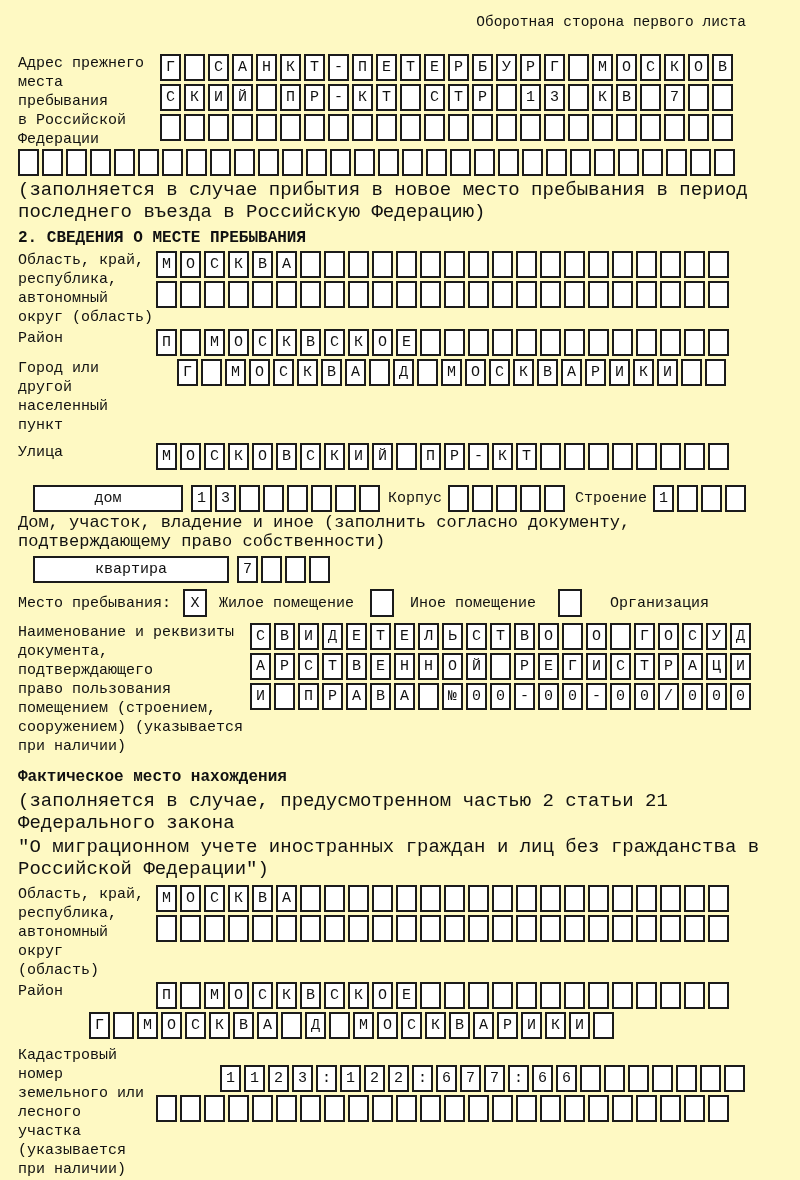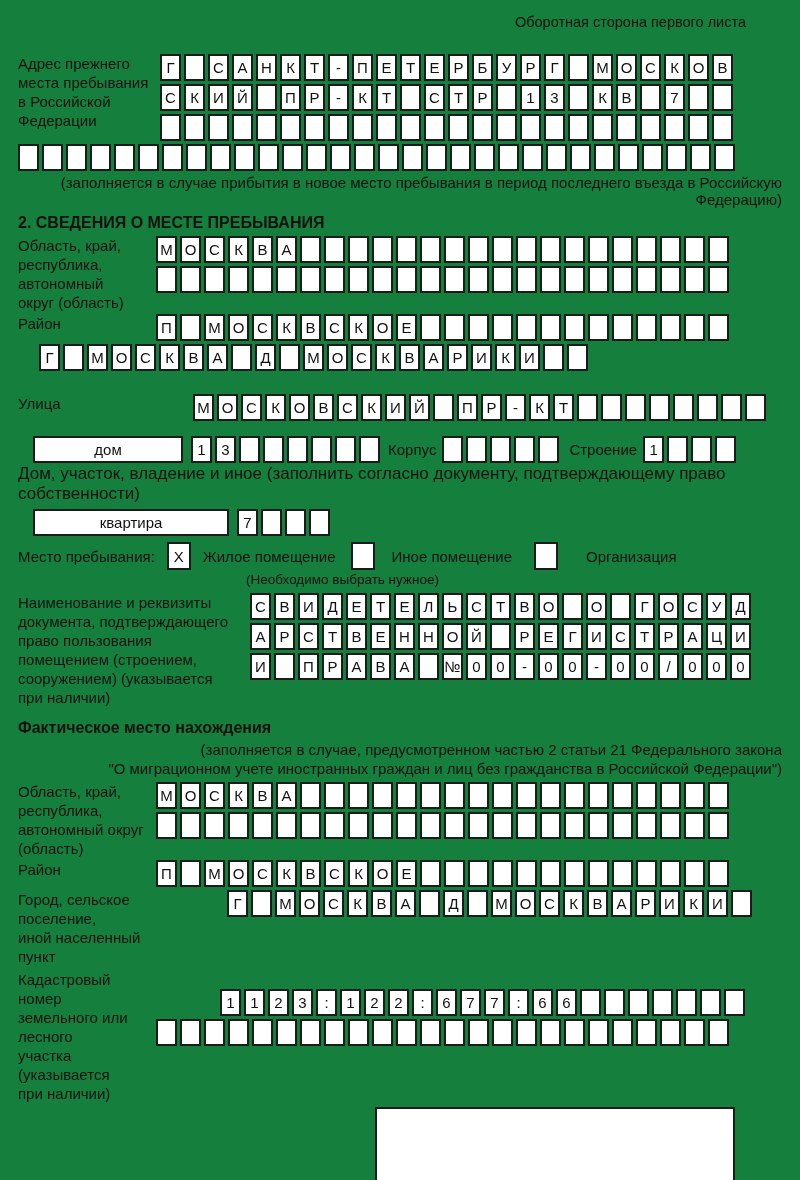--- a/index.html
+++ b/index.html
@@ -1,25 +1,25 @@
 <!DOCTYPE html>
 <html><head>
 <meta charset="utf-8">
 <style>
   html,body { margin:0; padding:0; background:#fff; }
   .page {
     position:relative; width:800px; height:1180px; margin:0 auto;
-    background:#15803d; color:#111;
-    font-family:Liberation Sans, sans-serif;
+    background:#fef9c3; color:#111;
+    font-family:Liberation Mono, monospace;
     font-size:15px; box-sizing:border-box; padding:14px 18px 0 18px;
     overflow:hidden;
   }
   .hdr-note { text-align:right; padding-right:36px; font-size:14.5px; }
   .sect-title { text-align:left; font-weight:bold; font-size:16px; margin:6px 0 4px 0; }
-  .note { text-align:right; font-size:15px; margin:2px 0 0 0; }
+  .note { text-align:left; font-size:19px; margin:2px 0 0 0; }
   .lbl { white-space:pre-line; line-height:19px; flex:none; }
   .block { display:flex; align-items:flex-start; }
   .rows { flex:none; }
   .crow { display:flex; gap:3px; margin-bottom:3px; }
   .cell {
     flex:none; width:17px; height:23px; border:2px solid #1b1b1b;
     display:inline-flex; align-items:center; justify-content:center;
     font-size:15px; line-height:1; background:#fff;
   }
   .wbox {
@@ -251,20 +251,22 @@
         <span class="cell"></span>
         <span class="cell"></span>
         <span class="cell"></span>
         <span class="cell"></span>
         <span class="cell"></span>
         <span class="cell"></span>
       </div>
   </div>
 
   <div class="block">
+    <div class="lbl" style="width:138px;">Город или другой
+населенный пункт</div>
     <div class="crow" style="margin-left:21px;">
         <span class="cell">Г</span>
         <span class="cell"></span>
         <span class="cell">М</span>
         <span class="cell">О</span>
         <span class="cell">С</span>
         <span class="cell">К</span>
         <span class="cell">В</span>
         <span class="cell">А</span>
         <span class="cell"></span>
@@ -278,21 +280,21 @@
         <span class="cell">А</span>
         <span class="cell">Р</span>
         <span class="cell">И</span>
         <span class="cell">К</span>
         <span class="cell">И</span>
         <span class="cell"></span>
         <span class="cell"></span>
       </div>
   </div>
 
-  <div class="block" style="margin-top:20px;gap:37px;">
+  <div class="block" style="margin-top:8px;">
     <div class="lbl" style="width:138px;">Улица</div>
     <div class="crow">
         <span class="cell">М</span>
         <span class="cell">О</span>
         <span class="cell">С</span>
         <span class="cell">К</span>
         <span class="cell">О</span>
         <span class="cell">В</span>
         <span class="cell">С</span>
         <span class="cell">К</span>
@@ -357,21 +359,20 @@
 
   <div class="inline-row" style="margin-top:6px; gap:0;">
     <span>Место пребывания:</span>
     <span class="chk" style="margin-left:12px;">X</span>
     <span style="margin-left:12px;">Жилое помещение</span>
     <span class="chk" style="margin-left:16px;"></span>
     <span style="margin-left:16px;">Иное помещение</span>
     <span class="chk" style="margin-left:22px;"></span>
     <span style="margin-left:28px;">Организация</span>
   </div>
-  <div style="font-size:13.5px; margin-left:228px; margin-top:2px;">(Необходимо выбрать нужное)</div>
 
   <div class="block" style="margin-top:6px;">
     <div class="lbl" style="width:232px;">Наименование и реквизиты
 документа, подтверждающего
 право пользования
 помещением (строением,
 сооружением) (указывается
 при наличии)</div>
     <div class="rows">
       <div class="crow">
@@ -535,22 +536,20 @@
         <span class="cell"></span>
         <span class="cell"></span>
         <span class="cell"></span>
         <span class="cell"></span>
         <span class="cell"></span>
         <span class="cell"></span>
       </div>
   </div>
 
   <div class="block">
-    <div class="lbl" style="width:138px;">Город, сельское поселение,
-иной населенный пункт</div>
     <div class="crow" style="margin-left:71px;">
         <span class="cell">Г</span>
         <span class="cell"></span>
         <span class="cell">М</span>
         <span class="cell">О</span>
         <span class="cell">С</span>
         <span class="cell">К</span>
         <span class="cell">В</span>
         <span class="cell">А</span>
         <span class="cell"></span>

